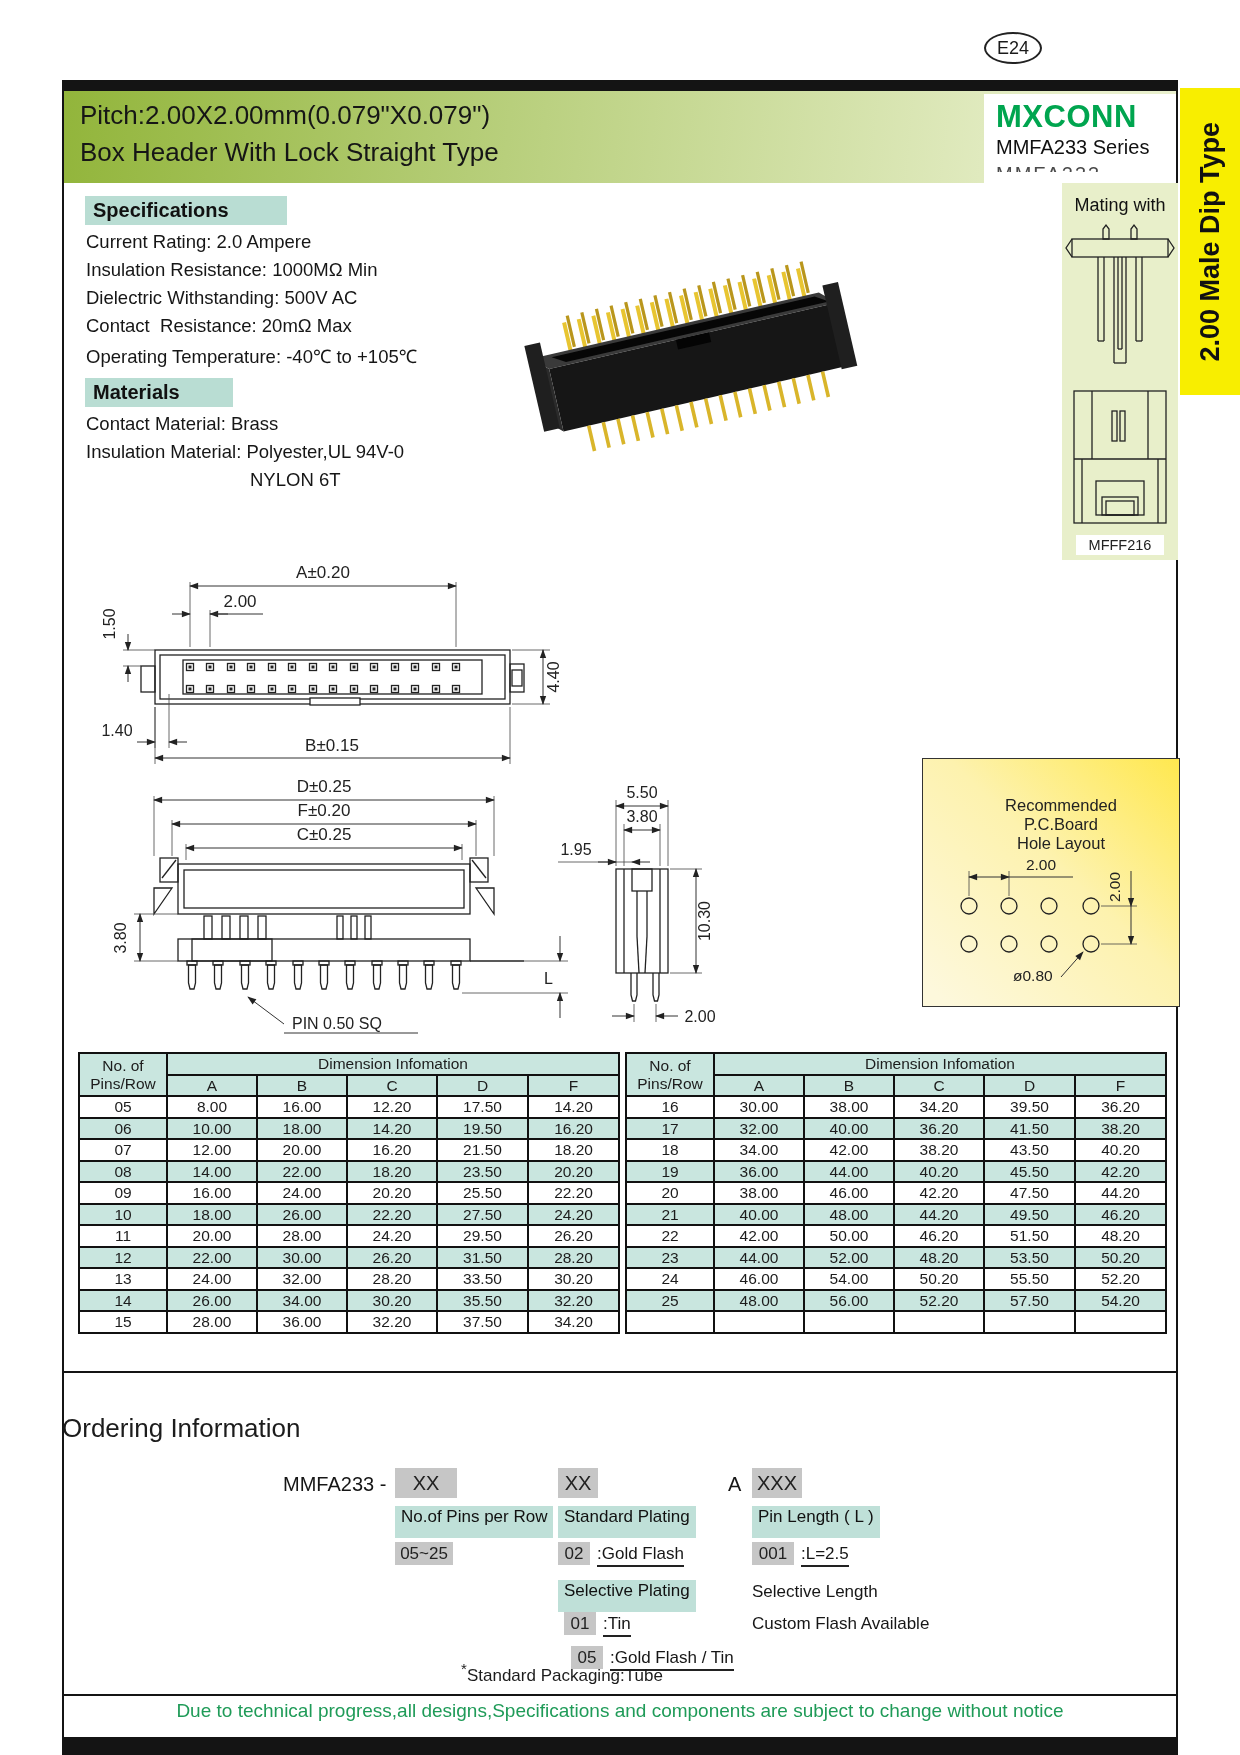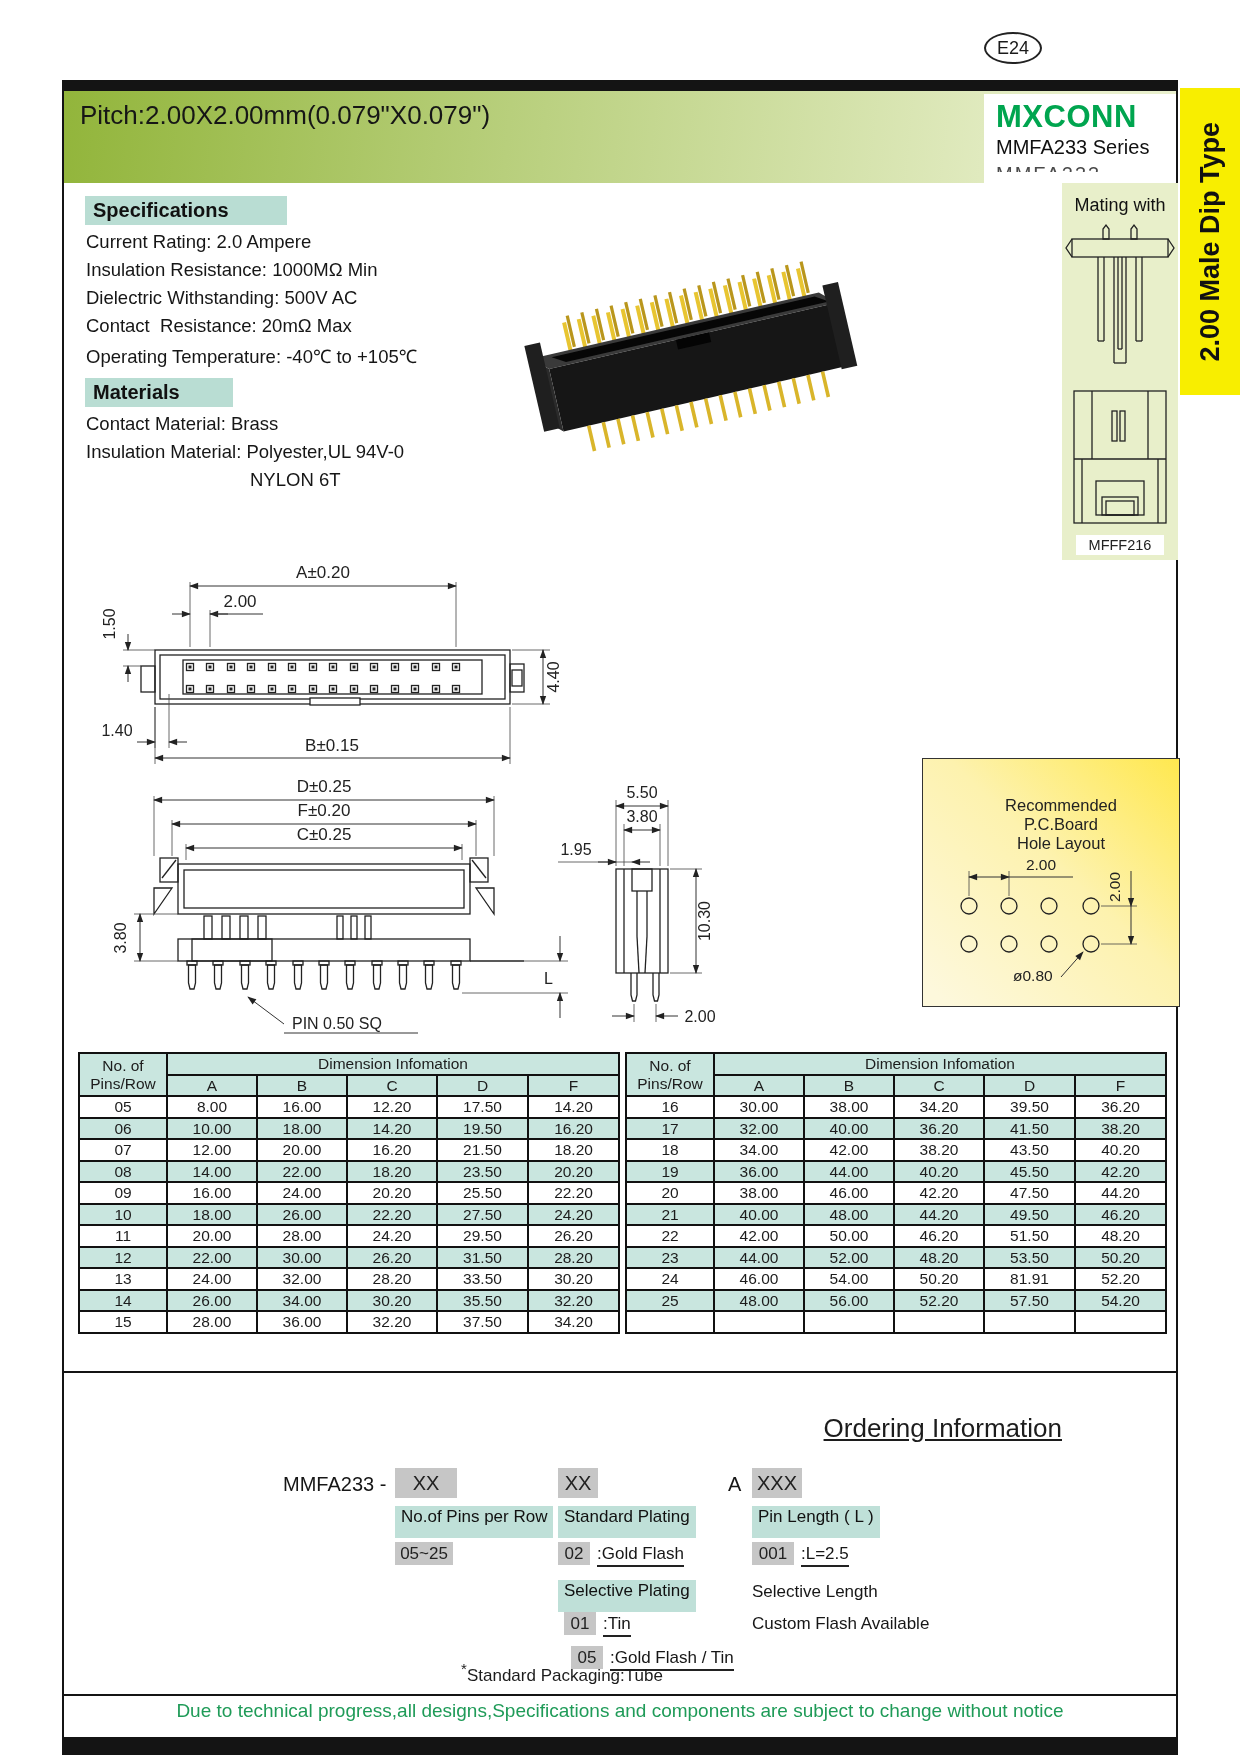--- a/index.html
+++ b/index.html
@@ -26,21 +26,21 @@
   .mating-part{position:absolute;left:14px;top:352px;width:88px;height:20px;background:#fff;text-align:center;line-height:20px;font-size:14.5px;color:#222;}
   
   .pcb{position:absolute;left:922px;top:758px;width:256px;height:247px;border:1px solid #333;background:linear-gradient(to bottom left,#ffe84f,#fdf2ae 45%,#fdf8dc 95%);}
   
   .dim-table{position:absolute;border-collapse:collapse;table-layout:fixed;}
   .dim-table th,.dim-table td{border:2px solid #111;text-align:center;height:19.5px;line-height:19.5px;padding:0;font-size:15.5px;font-weight:normal;color:#1c1c1c;}
   .dim-table thead th{background:#c9e6df;}
   .dim-table tbody tr:nth-child(even) td{background:#c9e6df;}
   .dim-table .pins-col{font-size:15.5px;line-height:18px;}
   
-  .ord-title{position:absolute;left:62px;top:1413px;width:1000px;text-align:right;font-size:26px;color:#1c1c1c;text-decoration:underline;}
+  .ord-title{position:absolute;left:62px;top:1413px;width:1000px;text-align:left;font-size:26px;color:#1c1c1c;}
   .ord-prefix{position:absolute;left:283px;top:1473px;font-size:20px;color:#161616;}
   .ocode{position:absolute;background:#c6c6c6;text-align:center;font-size:17px;color:#222;}
   .obox{height:30px;line-height:30px;font-size:20px;}
   .osm{height:23px;line-height:23px;}
   .olabel{position:absolute;background:#bfe0d8;font-size:17px;height:32px;line-height:22px;padding:0 6px;color:#111;white-space:nowrap;}
   .ounder{position:absolute;font-size:17px;color:#161616;border-bottom:2px solid #222;padding-bottom:1px;white-space:nowrap;}
   .oplain{position:absolute;font-size:17px;color:#161616;white-space:nowrap;}
   .ord-note{position:absolute;left:62px;top:1660px;width:1000px;text-align:center;font-size:17px;color:#1c1c1c;}
   .ord-note sup{font-size:15px;}
   
@@ -62,20 +62,21 @@
   <div class="bar" style="left:62px;top:80px;width:2px;height:1675px;"></div>
   <div class="bar" style="left:1176px;top:80px;width:2px;height:1675px;"></div>
   <div class="bar" style="left:62px;top:1371px;width:1116px;height:2px;"></div>
   <div class="bar" style="left:62px;top:1694px;width:1116px;height:2px;"></div>
   <div class="bar" style="left:62px;top:1737px;width:1116px;height:18px;"></div>
 
   <div class="e24">E24</div>
 
   <div class="header-band">
     <div class="title-l1">Pitch:2.00X2.00mm(0.079"X0.079")</div>
+    <div class="title-l2">Box Header With Lock Straight Type</div>
   </div>
   <div class="brand-box">
     <div class="brand">MXCONN</div>
     <div class="series">MMFA233 Series</div>
     <div class="series-ghost">MMFA233 Series</div>
   </div>
   <div class="side-banner">
       <span>2.00 Male Dip Type</span>
     </div>
 
@@ -622,21 +623,21 @@
           <td>52.00</td>
           <td>48.20</td>
           <td>53.50</td>
           <td>50.20</td>
         </tr>
         <tr>
           <td>24</td>
           <td>46.00</td>
           <td>54.00</td>
           <td>50.20</td>
-          <td>81.91</td>
+          <td>55.50</td>
           <td>52.20</td>
         </tr>
         <tr>
           <td>25</td>
           <td>48.00</td>
           <td>56.00</td>
           <td>52.20</td>
           <td>57.50</td>
           <td>54.20</td>
         </tr>

